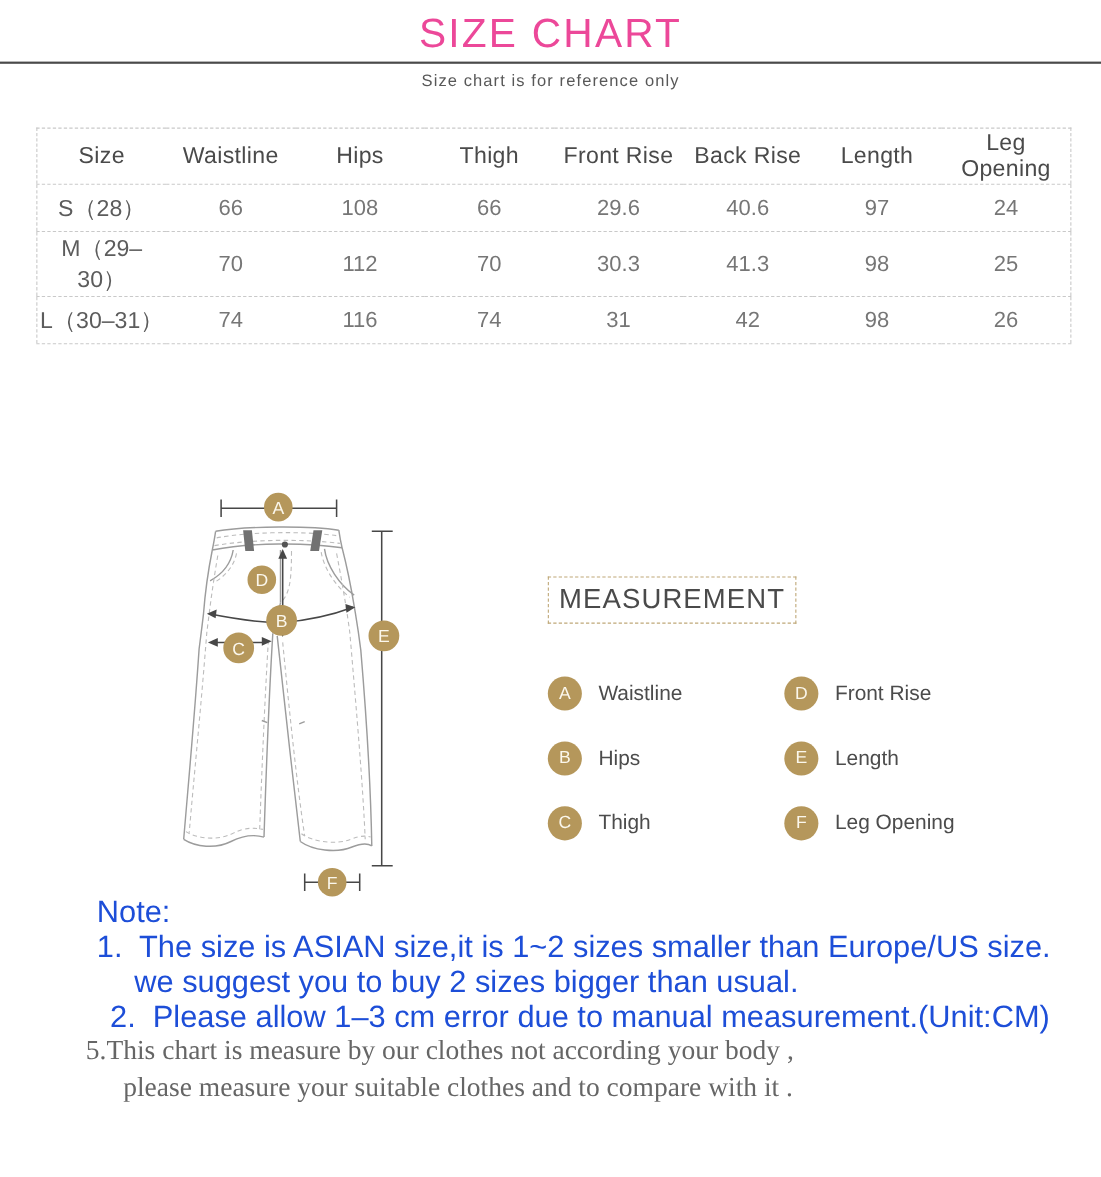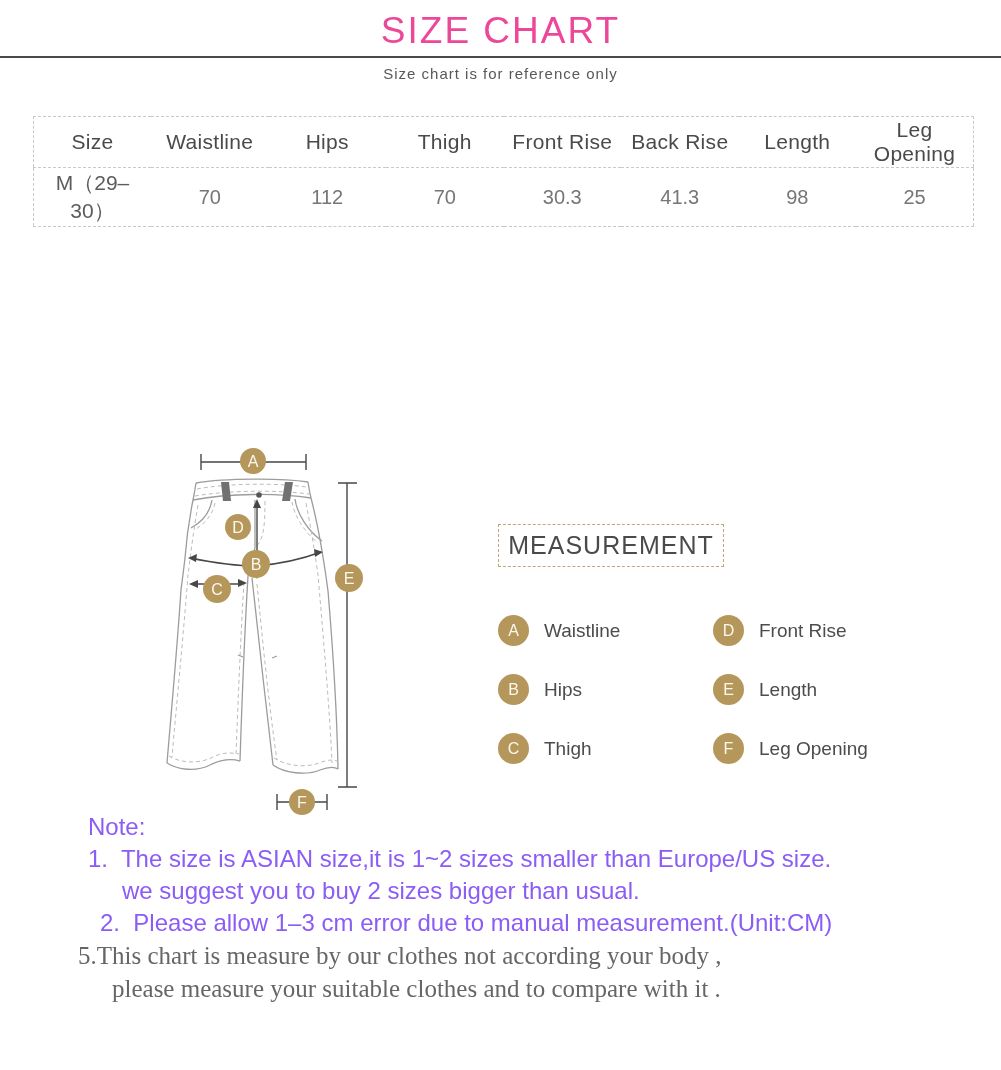--- a/index.html
+++ b/index.html
@@ -33,21 +33,21 @@
   .measurement-box{top:524px;left:498px;width:224px;height:41px;border:1px dashed #bfa878;
     display:flex;align-items:center;justify-content:center;}
   .measurement-box span{font-size:25px;color:#4a4a4a;letter-spacing:1px;}
 
   .legend-item{display:flex;align-items:center;height:31px;}
   .legend-badge{width:31px;height:31px;border-radius:50%;background:#b5975b;color:#fbf7ec;
     font-size:16px;display:flex;align-items:center;justify-content:center;flex:0 0 31px;}
   .legend-label{margin-left:15px;font-size:19px;color:#4c4c4c;}
 
   
-  .note{white-space:pre;color:#8b5cf6;font-size:24px;}
+  .note{white-space:pre;color:#1d4ed8;font-size:28px;}
   .note-serif{font-family:"Liberation Serif",serif;color:#666;font-size:25px;}
 </style>
 </head>
 <body>
 
 <div class="abs page-title">SIZE CHART</div>
 <div class="abs title-rule"></div>
 <div class="abs subtitle">Size chart is for reference only</div>
 
 <table class="abs size-table">
@@ -58,28 +58,48 @@
       <th>Hips</th>
       <th>Thigh</th>
       <th>Front Rise</th>
       <th>Back Rise</th>
       <th>Length</th>
       <th>Leg Opening</th>
     </tr>
   </thead>
   <tbody>
     <tr>
+      <td>S（28）</td>
+      <td>66</td>
+      <td>108</td>
+      <td>66</td>
+      <td>29.6</td>
+      <td>40.6</td>
+      <td>97</td>
+      <td>24</td>
+    </tr>
+    <tr>
       <td>M（29–30）</td>
       <td>70</td>
       <td>112</td>
       <td>70</td>
       <td>30.3</td>
       <td>41.3</td>
       <td>98</td>
       <td>25</td>
+    </tr>
+    <tr>
+      <td>L（30–31）</td>
+      <td>74</td>
+      <td>116</td>
+      <td>74</td>
+      <td>31</td>
+      <td>42</td>
+      <td>98</td>
+      <td>26</td>
     </tr>
   </tbody>
 </table>
 
 <svg class="abs pants-svg" width="245" height="390" viewBox="138 438 245 390" xmlns="http://www.w3.org/2000/svg">
 
   <g>
 
     <path class="pants-line" d="M196,483 C225,478 283,478 308,482"></path>
     <path class="pants-line" d="M196,483 C195,490 194,495 193,500"></path>

